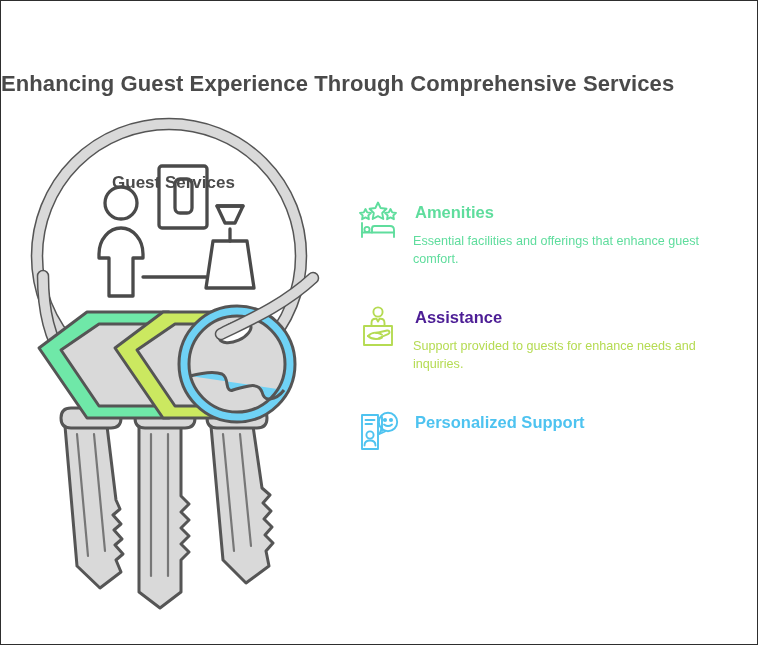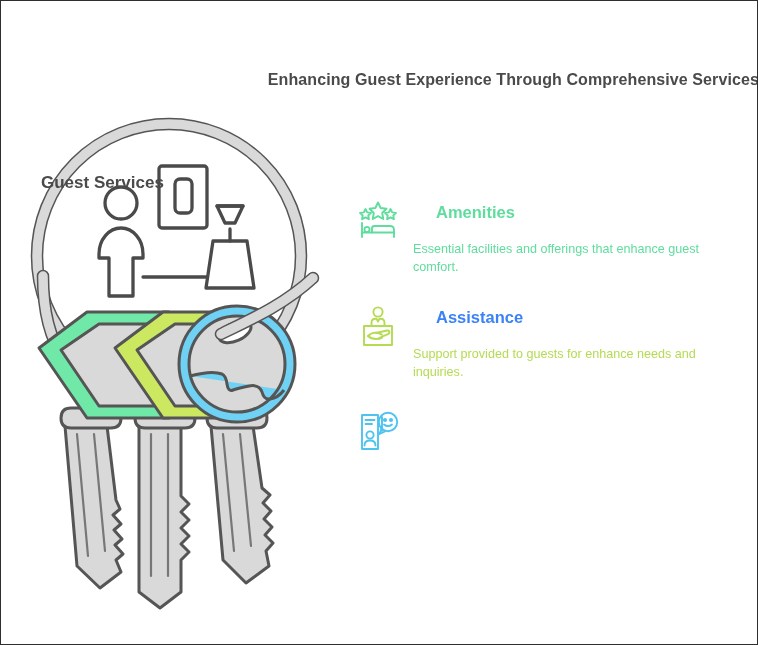--- a/index.html
+++ b/index.html
@@ -17,39 +17,39 @@
     background: #ffffff;
     border: 1px solid #2e2e2e;
     box-sizing: border-box;
     overflow: hidden;
   }
   #title {
     position: absolute;
     left: 0;
     top: 70px;
     width: 758px;
-    text-align: right;
-    font-size: 16px;
+    text-align: left;
+    font-size: 22px;
     font-weight: bold;
     color: #4a4a4a;
     letter-spacing: 0.1px;
   }
   #illustration {
     position: absolute;
     left: 20px;
     top: 95px;
     width: 330px;
     height: 520px;
   }
   #circle-label {
     position: absolute;
     left: 40px;
     top: 172px;
     width: 265px;
-    text-align: left;
+    text-align: center;
     font-size: 17px;
     font-weight: bold;
     color: #4a4a4a;
     pointer-events: none;
   }
   #items {
     position: absolute;
     left: 358px;
     top: 196px;
     width: 360px;
@@ -60,28 +60,28 @@
     min-height: 82px;
   }
   .item-icon {
     position: absolute;
     left: 0;
     top: 4px;
     width: 38px;
     height: 40px;
   }
   .item-title {
-    margin: 0 0 0 77px;
+    margin: 0 0 0 56px;
     font-size: 16.5px;
     font-weight: bold;
     line-height: 30px;
     white-space: nowrap;
   }
   .item-desc {
-    margin: 14px 0 0 54px;
+    margin: 6px 0 0 54px;
     font-size: 12.6px;
     line-height: 17.5px;
     max-width: 290px;
   }
 </style>
 </head>
 <body>
 
 <div id="canvas">
 
@@ -212,21 +212,21 @@
           <g fill="none" stroke="#b5db52" stroke-width="1.9" stroke-linejoin="round" stroke-linecap="round">
             <circle cx="19" cy="6" r="4.6"></circle>
             <path d="M 12.5 20 L 12.5 17 q 0 -4.2 4 -4.2 L 17.5 12.8 L 19 15.6 L 20.5 12.8 L 21.5 12.8 q 4 0 4 4.2 L 25.5 20"></path>
             <path d="M 5 20 L 33 20 L 33 39 L 5 39 Z"></path>
             <path d="M 9 30 q 4 -4 9 -3.2 q 3 0.6 5 2"></path>
             <path d="M 9 30 q 3 3 8 3 q 4 0 6 -1.4"></path>
             <path d="M 17 27 L 28 24.5 q 2 -0.4 2.4 1.2 q 0.4 1.6 -1.4 2.4 L 20 32"></path>
           </g>
         </svg>
       </span>
-      <div class="item-title" style="color:#3b82f6">Assistance</div>
+      <div class="item-title" style="color:#4c1d95">Assistance</div>
       <div class="item-desc" style="color:#b5db52">Support provided to guests for enhance needs and inquiries.</div>
     </div>
 
     <div class="item">
       <span class="item-icon">
         <svg viewBox="0 0 40 42" width="40" height="42" xmlns="http://www.w3.org/2000/svg">
           <g fill="none" stroke="#4ec3f0" stroke-width="1.9" stroke-linejoin="round" stroke-linecap="round">
             <path d="M 3 4 L 19 4 L 19 38 L 3 38 Z"></path>
             <path d="M 6.5 9 L 15.5 9"></path>
             <path d="M 6.5 13 L 13 13"></path>
@@ -234,16 +234,17 @@
             <path d="M 5.5 34.5 q 0 -5 5.5 -5 q 5.5 0 5.5 5"></path>
             <path d="M 23 6 L 23 20"></path>
             <circle cx="29" cy="11" r="9.2"></circle>
             <path d="M 22.5 17.5 L 20.5 23 L 26 20.5"></path>
             <circle cx="26" cy="9" r="1.1" fill="#4ec3f0"></circle>
             <circle cx="32" cy="9" r="1.1" fill="#4ec3f0"></circle>
             <path d="M 25 13.5 q 4 3.2 8 0"></path>
           </g>
         </svg>
       </span>
+      <div class="item-title" style="color:#4ec3f0">Personalized Support</div>
     </div>
 
   </div>
 </div>
 
 </body></html>

